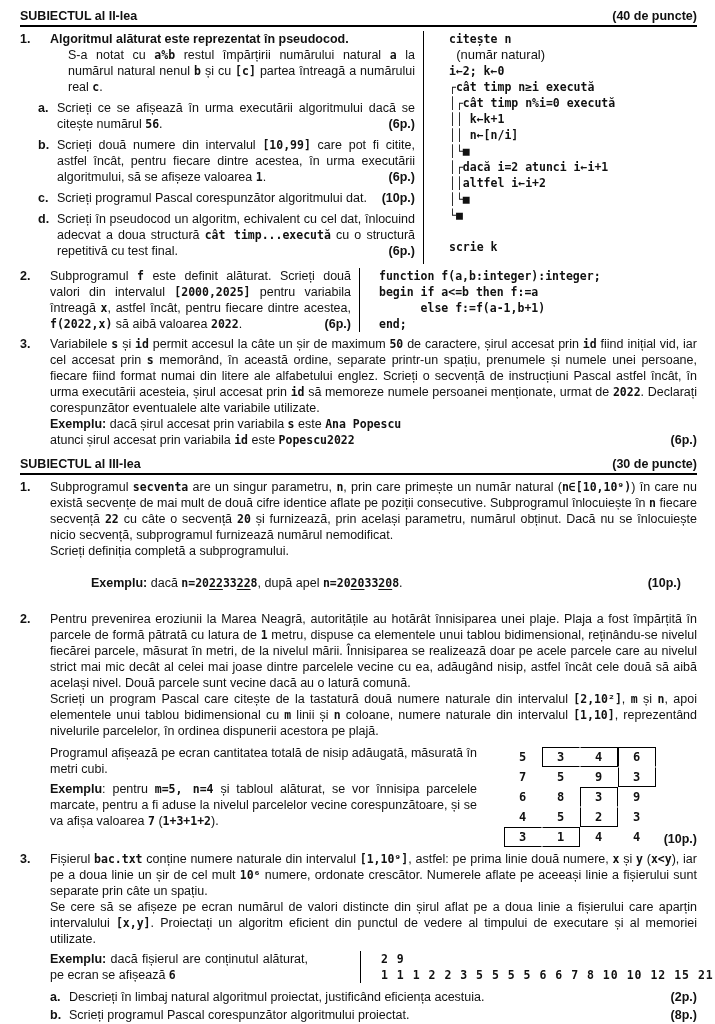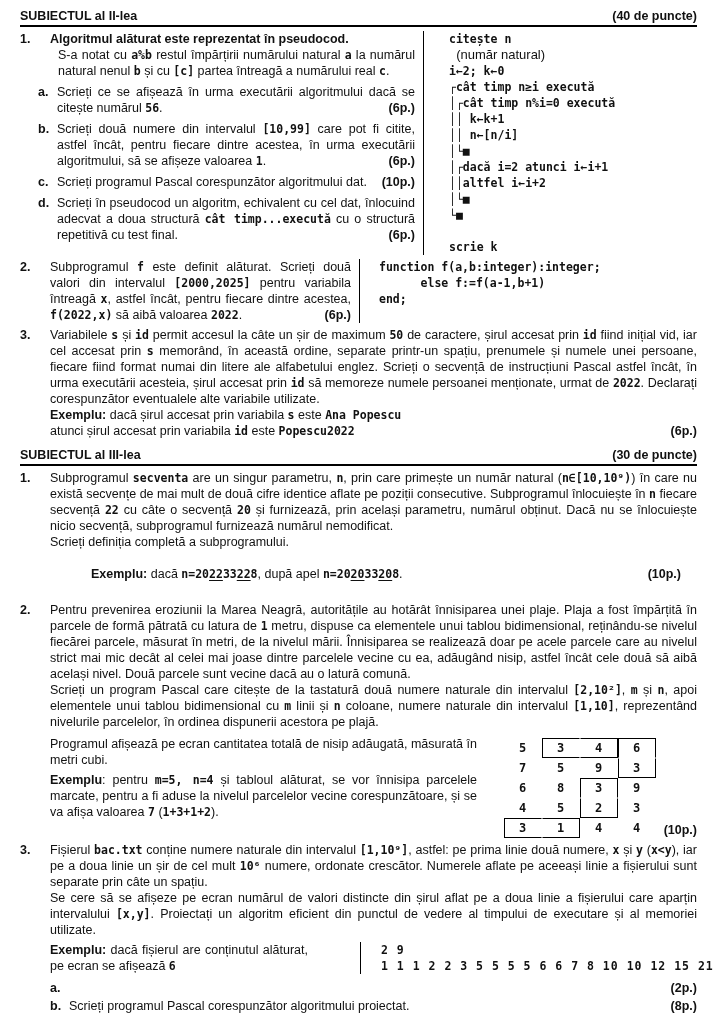--- a/index.html
+++ b/index.html
@@ -7,21 +7,21 @@
     width:715px;min-height:1024px;box-sizing:border-box;background:#ffffff;
     margin:0 auto;padding:8px 18px 4px 20px;color:#111;
     font-family:"Liberation Sans","DejaVu Sans",sans-serif;
     font-size:12.5px;line-height:16px;position:relative;overflow:hidden;
   }
   .sec-head{display:flex;justify-content:space-between;align-items:flex-start;
     border-bottom:2px solid #000;font-weight:bold;padding-bottom:1px;margin-bottom:4px;}
   .item{display:flex;margin-bottom:4px;}
   .inum{width:30px;flex:0 0 30px;font-weight:bold;}
   .ibody{flex:1;min-width:0;}
-  .just{text-align:justify;margin:0 0 5px 8px;}
+  .just{text-align:justify;margin:0 0 5px 18px;}
   .sub{display:flex;margin:5px 0 5px -12px;}
   .slet{flex:0 0 19px;font-weight:bold;}
   .sbody{flex:1;min-width:0;}
   .pts{float:right;font-weight:bold;padding-left:8px;}
   .seg-n{}
   .seg-b{font-weight:bold;}
   .seg-m,.seg-u{font-family:"DejaVu Sans Mono","Liberation Mono",monospace;font-weight:bold;font-size:11.5px;}
   .seg-u{text-decoration:underline;text-underline-offset:2px;}
   .twocol{display:flex;}
   .leftcol{flex:1;min-width:0;padding-right:8px;}
@@ -89,21 +89,21 @@
     </div>
   </div>
 
   <div class="item">
     <div class="inum">2.</div>
     <div class="ibody twocol">
       <div class="leftcol">
         <p class="just" style="margin:0"><span><span class="seg-n">Subprogramul </span><span class="seg-m">f</span><span class="seg-n"> este definit alăturat. Scrieți două valori din intervalul </span><span class="seg-m">[2000,2025]</span><span class="seg-n"> pentru variabila întreagă </span><span class="seg-m">x</span><span class="seg-n">, astfel încât, pentru fiecare dintre acestea, </span><span class="seg-m">f(2022,x)</span><span class="seg-n"> să aibă valoarea </span><span class="seg-m">2022</span><span class="seg-n">.</span></span><span class="pts">(6p.)</span></p>
       </div>
       <div class="rcol-code vline">
-        <div class="codeblock"><div class="line-mono">function f(a,b:integer):integer;</div><div class="line-mono">      else f:=f(a-1,b+1)</div><div class="line-mono">end;</div></div>
+        <div class="codeblock"><div class="line-mono">function f(a,b:integer):integer;</div><div class="line-mono">begin if a&lt;=b then f:=a</div><div class="line-mono">      else f:=f(a-1,b+1)</div><div class="line-mono">end;</div></div>
       </div>
     </div>
   </div>
 
   <div class="item">
     <div class="inum">3.</div>
     <div class="ibody">
       <p class="just" style="margin:0"><span><span class="seg-n">Variabilele </span><span class="seg-m">s</span><span class="seg-n"> și </span><span class="seg-m">id</span><span class="seg-n"> permit accesul la câte un șir de maximum </span><span class="seg-m">50</span><span class="seg-n"> de caractere, șirul accesat prin </span><span class="seg-m">id</span><span class="seg-n"> fiind inițial vid, iar cel accesat prin </span><span class="seg-m">s</span><span class="seg-n"> memorând, în această ordine, separate printr-un spațiu, prenumele și numele unei persoane, fiecare fiind format numai din litere ale alfabetului englez. Scrieți o secvență de instrucțiuni Pascal astfel încât, în urma executării acesteia, șirul accesat prin </span><span class="seg-m">id</span><span class="seg-n"> să memoreze numele persoanei menționate, urmat de </span><span class="seg-m">2022</span><span class="seg-n">. Declarați corespunzător eventualele alte variabile utilizate.</span></span></p>
       <p style="margin:0"><span><span class="seg-b">Exemplu:</span><span class="seg-n"> dacă șirul accesat prin variabila </span><span class="seg-m">s</span><span class="seg-n"> este </span><span class="seg-m">Ana Popescu</span></span></p>
       <p style="margin:0"><span><span class="seg-n">atunci șirul accesat prin variabila </span><span class="seg-m">id</span><span class="seg-n"> este </span><span class="seg-m">Popescu2022</span></span><span class="pts">(6p.)</span></p>
@@ -183,21 +183,21 @@
       <div class="exfile">
         <div class="exfile-left">
           <p class="just" style="margin:0"><span><span class="seg-b">Exemplu:</span><span class="seg-n"> dacă fișierul are conținutul alăturat, pe ecran se afișează </span><span class="seg-m">6</span></span></p>
         </div>
         <div class="exfile-right vline">
           <div class="codeblock"><div class="line-mono">2 9</div><div class="line-mono">1 1 1 2 2 3 5 5 5 5 6 6 7 8 10 10 12 15 21 21</div></div>
         </div>
       </div>
       <div class="sub" style="margin-left:0;margin-bottom:2px;">
         <div class="slet">a.</div>
-        <p class="sbody" style="margin:0"><span class="pts">(2p.)</span></p>
+        <p class="sbody" style="margin:0"><span><span class="seg-n">Descrieți în limbaj natural algoritmul proiectat, justificând eficiența acestuia.</span></span><span class="pts">(2p.)</span></p>
       </div>
       <div class="sub" style="margin-left:0;margin-top:0;">
         <div class="slet">b.</div>
         <p class="sbody" style="margin:0"><span><span class="seg-n">Scrieți programul Pascal corespunzător algoritmului proiectat.</span></span><span class="pts">(8p.)</span></p>
       </div>
     </div>
   </div>
 
   <div class="footer">
     <div class="frow">

